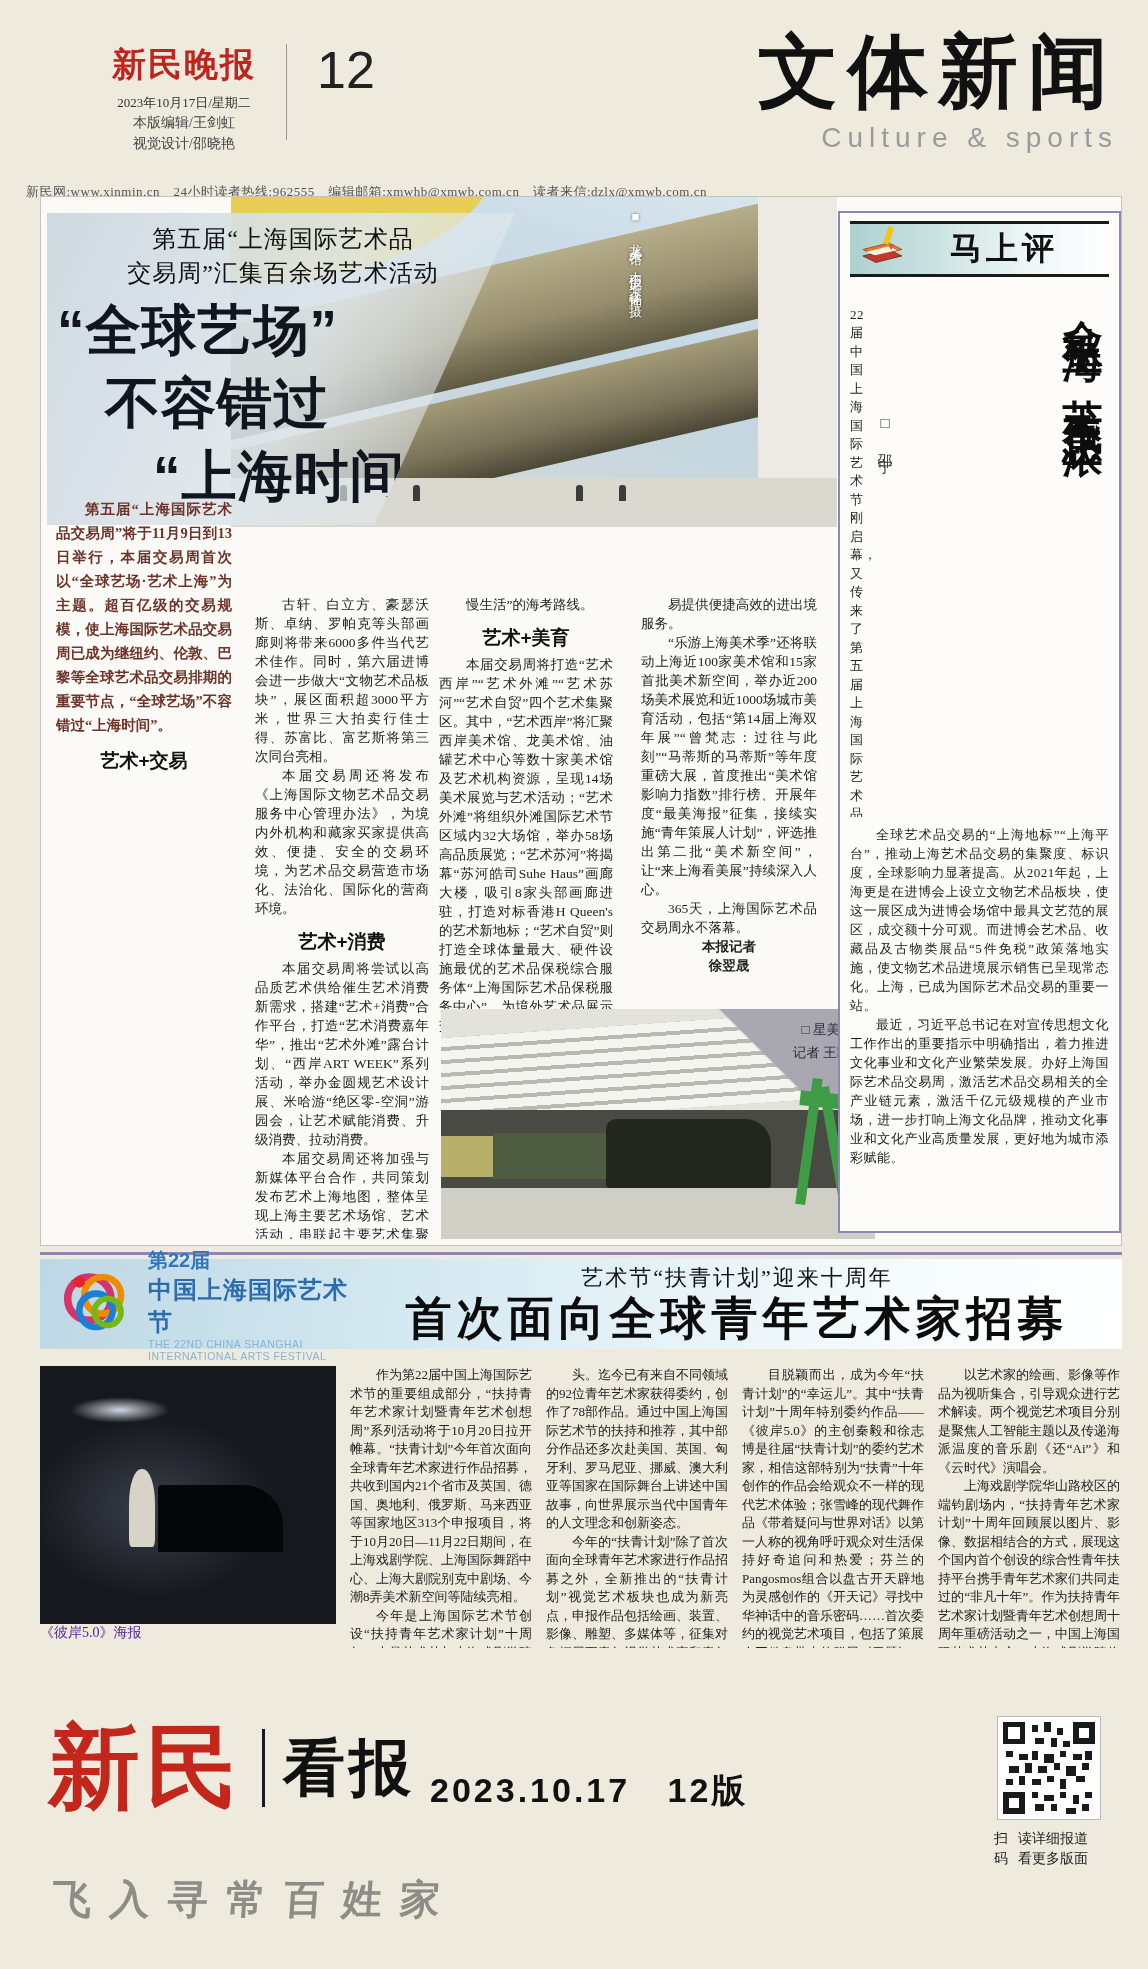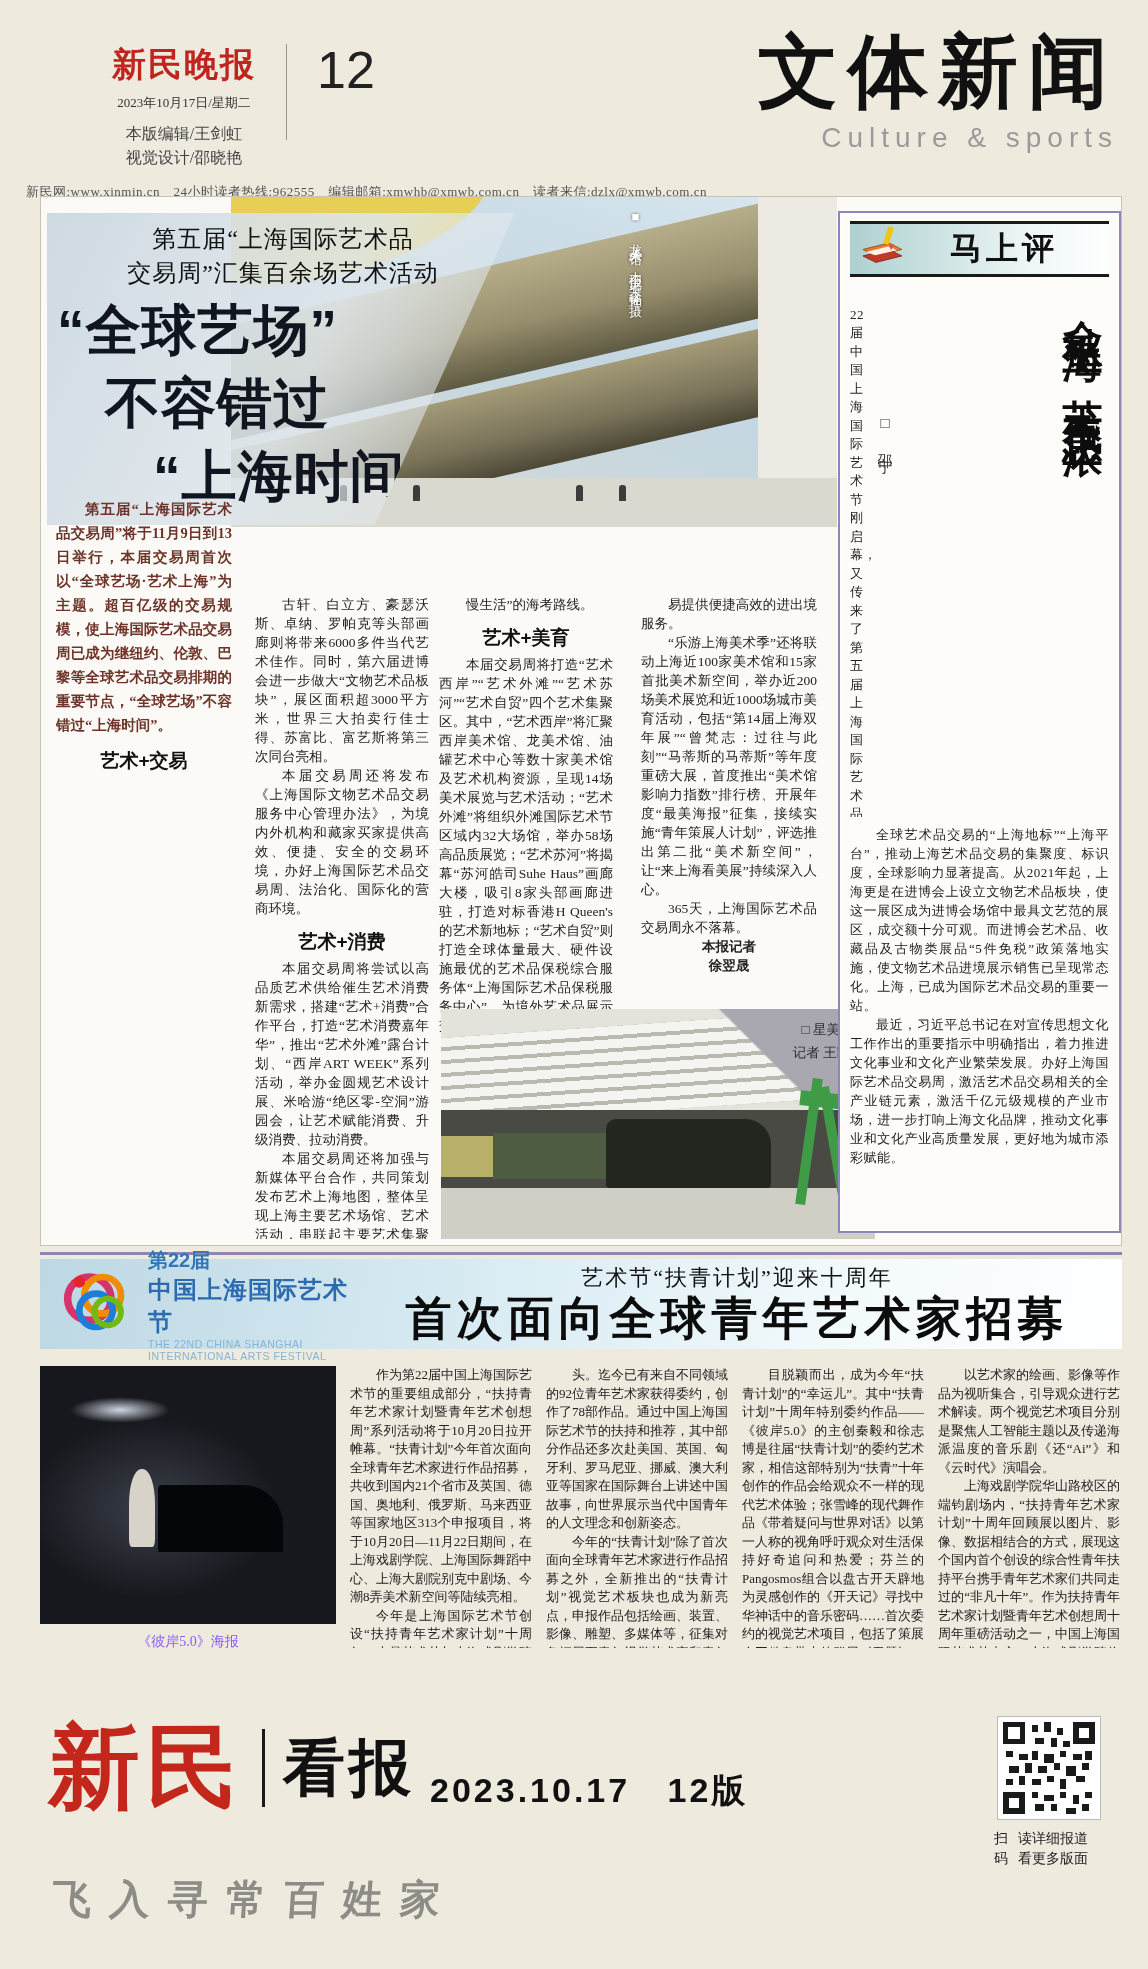--- a/index.html
+++ b/index.html
@@ -8,21 +8,21 @@
     position:relative; width:1148px; height:1969px; margin:0 auto;
     background:#eeeade;
     font-family:"Liberation Serif","DejaVu Serif",serif;
     color:#1c1c1c; overflow:hidden;
   }
   
   .masthead { position:absolute; left:112px; top:42px; display:flex; align-items:flex-start; gap:26px; }
   .mast-left { text-align:center; }
   .paper-name { color:#c0241e; font-size:34px; font-weight:bold; letter-spacing:2px; font-family:"Liberation Serif",serif; }
   .date-line { font-size:13px; color:#333; margin-top:6px; }
-  .editor-lines { font-size:16px; color:#444; margin-top:10px; line-height:1.5; }
+  .editor-lines { font-size:14px; color:#444; line-height:1.5; }
   .mast-divider { width:1px; background:#999; height:96px; margin:2px 4px 0; }
   .page-num { font-family:"Liberation Sans","DejaVu Sans",sans-serif; font-size:52px; color:#222; line-height:1; margin-top:2px; }
   .section-head { position:absolute; right:30px; top:24px; width:580px; text-align:right; }
   .section-title { font-size:80px; font-weight:bold; letter-spacing:10px; color:#111; line-height:1.2; }
   .section-sub { font-family:"Liberation Sans","DejaVu Sans",sans-serif; font-size:28px; color:#9a9a9a; letter-spacing:6px; margin-top:2px; }
   .head-rule { position:absolute; left:545px; right:28px; top:206px; height:3px; background:#111; }
   .info-line { position:absolute; left:26px; top:183px; font-size:13px; color:#555; letter-spacing:0.5px; white-space:nowrap; }
 
   
   .story-box { position:absolute; left:40px; top:196px; width:1082px; height:1050px;
@@ -100,21 +100,21 @@
   .banner-headline { font-size:46px; font-weight:bold; color:#0c0c0c; letter-spacing:5px; line-height:1.15; }
 
   
   .youth { position:absolute; left:40px; top:1366px; width:1082px; height:300px; display:flex; gap:14px; }
   .youth-photo-wrap { width:296px; flex:none; }
   .youth-photo { width:296px; height:258px; position:relative; overflow:hidden;
     background:radial-gradient(ellipse 60% 50% at 38% 55%, #3a3f49 0%, #16181d 70%); }
   .yp-light { position:absolute; left:10%; top:12%; width:34%; height:10%; background:radial-gradient(#cfd6e2,transparent 70%); }
   .yp-piano { position:absolute; left:40%; top:46%; width:42%; height:26%; background:#05060a; border-radius:4px 40px 0 0; }
   .yp-figure { position:absolute; left:30%; top:40%; width:9%; height:30%; background:#d8d3c8; border-radius:45% 45% 10% 10%; }
-  .youth-caption { font-size:14px; margin-top:9px; color:#8b5cf6;text-align:center; }
+  .youth-caption { font-size:14px; color:#4c1d95; }
   .y-col { width:182px; flex:none; font-size:13px; line-height:18.5px; text-align:justify; overflow:hidden; height:282px; color:#222; }
   .y-col p { text-indent:2em; }
 
   
   .footer-brand { position:absolute; left:48px; top:1722px; display:flex; align-items:center; gap:18px; }
   .brand-red { color:#c3271c; font-size:92px; font-weight:bold; letter-spacing:6px; line-height:1; }
   .brand-div { width:3px; height:78px; background:#1a1a1a; }
   .brand-black { color:#111; font-size:62px; font-weight:bold; letter-spacing:4px; line-height:1; }
   .footer-date { position:absolute; left:430px; top:1768px; font-size:34px; font-weight:bold; color:#111; letter-spacing:3px; font-family:"Liberation Sans",sans-serif; }
   .qr-block { position:absolute; right:44px; top:1716px; width:110px; text-align:center; }
@@ -169,21 +169,21 @@
       <div class="main-headline hl3">“上海时间”</div>
     </div>
 
     <div class="s-col col-a">
       <p class="intro">第五届“上海国际艺术品交易周”将于11月9日到13日举行，本届交易周首次以“全球艺场·艺术上海”为主题。超百亿级的交易规模，使上海国际艺术品交易周已成为继纽约、伦敦、巴黎等全球艺术品交易排期的重要节点，“全球艺场”不容错过“上海时间”。</p>
       <div class="sec-heading">艺术+交易</div>
     </div>
 
     <div class="s-col col-b">
       <p class="no-indent">古轩、白立方、豪瑟沃斯、卓纳、罗帕克等头部画廊则将带来6000多件当代艺术佳作。同时，第六届进博会进一步做大“文物艺术品板块”，展区面积超3000平方米，世界三大拍卖行佳士得、苏富比、富艺斯将第三次同台亮相。</p>
-      <p>本届交易周还将发布《上海国际文物艺术品交易服务中心管理办法》，为境内外机构和藏家买家提供高效、便捷、安全的交易环境，办好上海国际艺术品交易周、法治化、国际化的营商环境。</p>
+      <p>本届交易周还将发布《上海国际文物艺术品交易服务中心管理办法》，为境内外机构和藏家买家提供高效、便捷、安全的交易环境，为艺术品交易营造市场化、法治化、国际化的营商环境。</p>
       <div class="sec-heading">艺术+消费</div>
       <p>本届交易周将尝试以高品质艺术供给催生艺术消费新需求，搭建“艺术+消费”合作平台，打造“艺术消费嘉年华”，推出“艺术外滩”露台计划、“西岸ART WEEK”系列活动，举办金圆规艺术设计展、米哈游“绝区零-空洞”游园会，让艺术赋能消费、升级消费、拉动消费。</p>
       <p>本届交易周还将加强与新媒体平台合作，共同策划发布艺术上海地图，整体呈现上海主要艺术场馆、艺术活动，串联起主要艺术集聚区，打造“微旅行、艺术游、</p>
     </div>
 
     <div class="s-col col-c">
       <p class="no-indent">慢生活”的海考路线。</p>
       <div class="sec-heading">艺术+美育</div>
       <p>本届交易周将打造“艺术西岸”“艺术外滩”“艺术苏河”“艺术自贸”四个艺术集聚区。其中，“艺术西岸”将汇聚西岸美术馆、龙美术馆、油罐艺术中心等数十家美术馆及艺术机构资源，呈现14场美术展览与艺术活动；“艺术外滩”将组织外滩国际艺术节区域内32大场馆，举办58场高品质展览；“艺术苏河”将揭幕“苏河皓司Suhe Haus”画廊大楼，吸引8家头部画廊进驻，打造对标香港H Queen's的艺术新地标；“艺术自贸”则打造全球体量最大、硬件设施最优的艺术品保税综合服务体“上海国际艺术品保税服务中心”，为境外艺术品展示交</p>
     </div>

